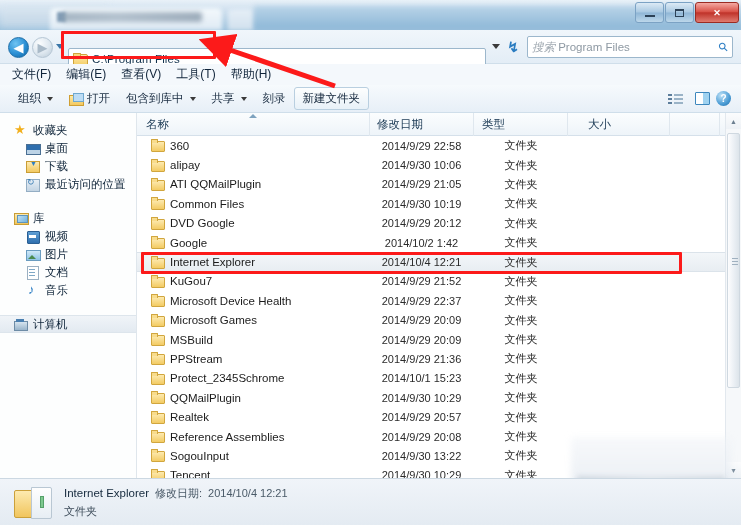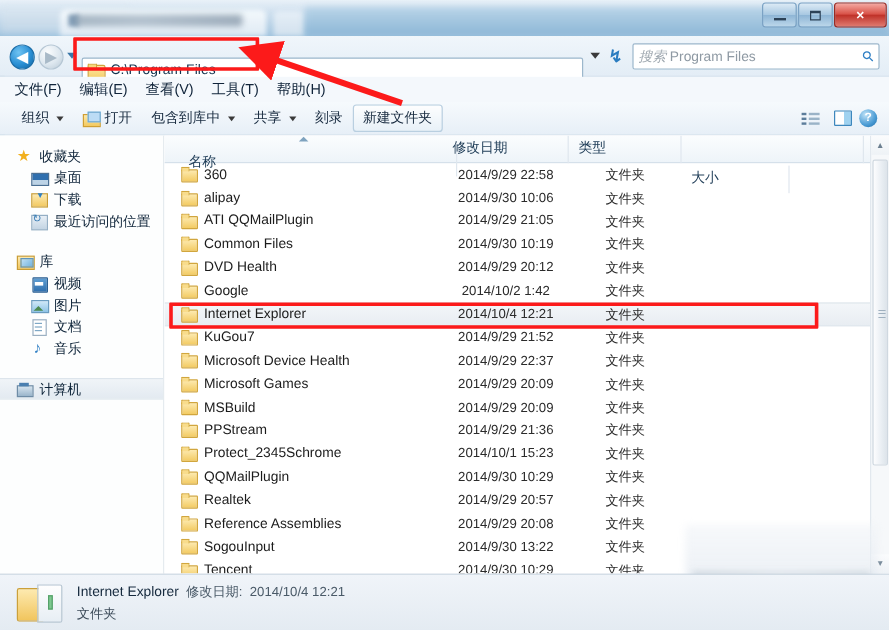--- a/index.html
+++ b/index.html
@@ -224,24 +224,24 @@
   .col-head {
     position: relative; height: 23px;
     background: linear-gradient(180deg,#fbfdfe 0%, #eef4f9 100%);
     border-bottom: 1px solid #d5e0ea;
   }
   .col-head .ch {
     position: absolute; top: 0; height: 23px; line-height: 23px;
     font-size: 11.5px; color: #1b3954; padding-left: 8px;
     border-right: 1px solid #dfe7ee; white-space: nowrap;
   }
-  .ch-name { left: 12px; width: 232px; margin-top: 11px; }
+  .ch-name { left: 1px; width: 232px; }
   .ch-date { left: 232px; width: 105px; }
   .ch-type { left: 337px; width: 94px; }
-  .ch-size { left: 431px; width: 90px; margin-top: 25px; }
+  .ch-size { left: 443px; width: 90px; }
   .ch-blank { left: 521px; width: 62px; border-right: none; }
   .sort-arrow {
     position: absolute; left: 112px; top: 1px;
     width: 0; height: 0; border-left: 4px solid transparent;
     border-right: 4px solid transparent; border-bottom: 4px solid #7fa3bf;
   }
   .rows { position: relative; height: 342px; overflow: hidden; }
   .row {
     height: 19.4px; display: flex; align-items: center;
     font-size: 11.5px; color: #1b1b1b; position: relative; text-align: center;
@@ -532,21 +532,21 @@
               <span class="f-ico"></span>
               <span>Common Files</span>
             </div>
             <div class="cell-date">2014/9/30 10:19</div>
             <div class="cell-type">文件夹</div>
             <div class="cell-size"></div>
           </div>
           <div class="row">
             <div class="cell-name">
               <span class="f-ico"></span>
-              <span>DVD Health</span>
+              <span>DVD Google</span>
             </div>
             <div class="cell-date">2014/9/29 20:12</div>
             <div class="cell-type">文件夹</div>
             <div class="cell-size"></div>
           </div>
           <div class="row">
             <div class="cell-name">
               <span class="f-ico"></span>
               <span>Google</span>
             </div>

